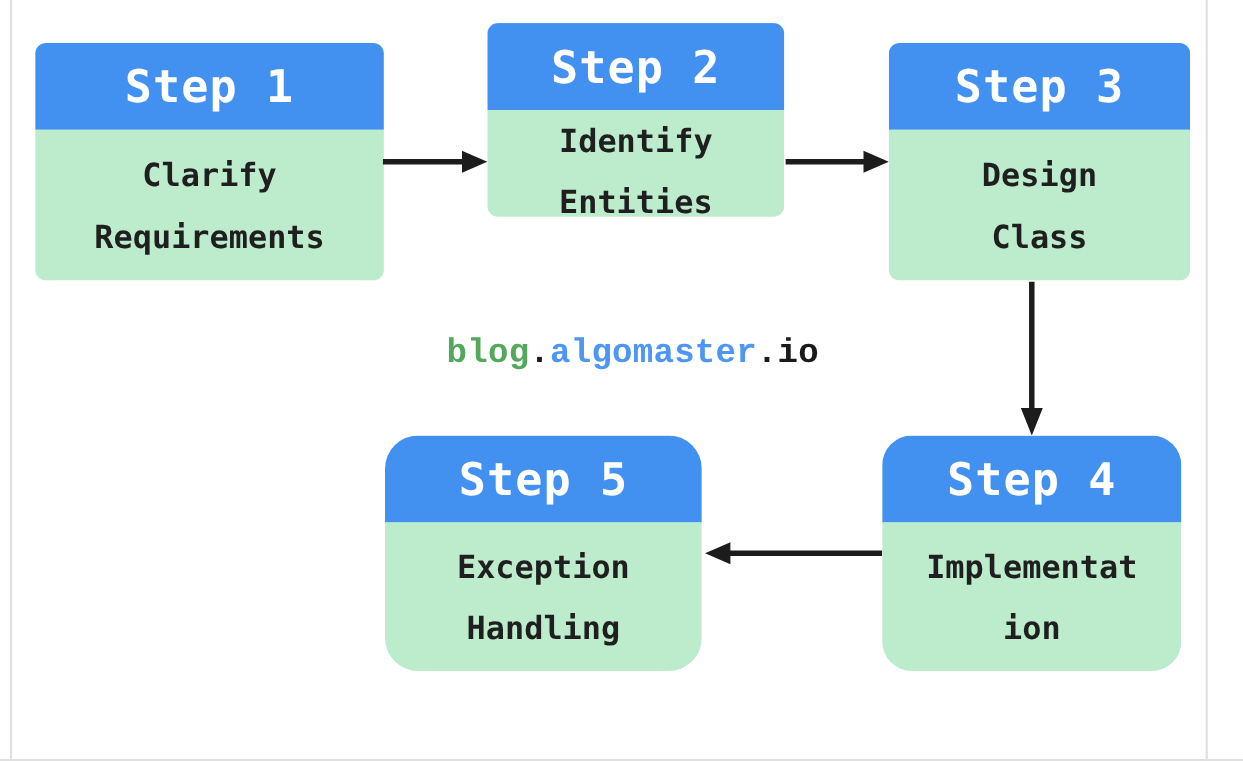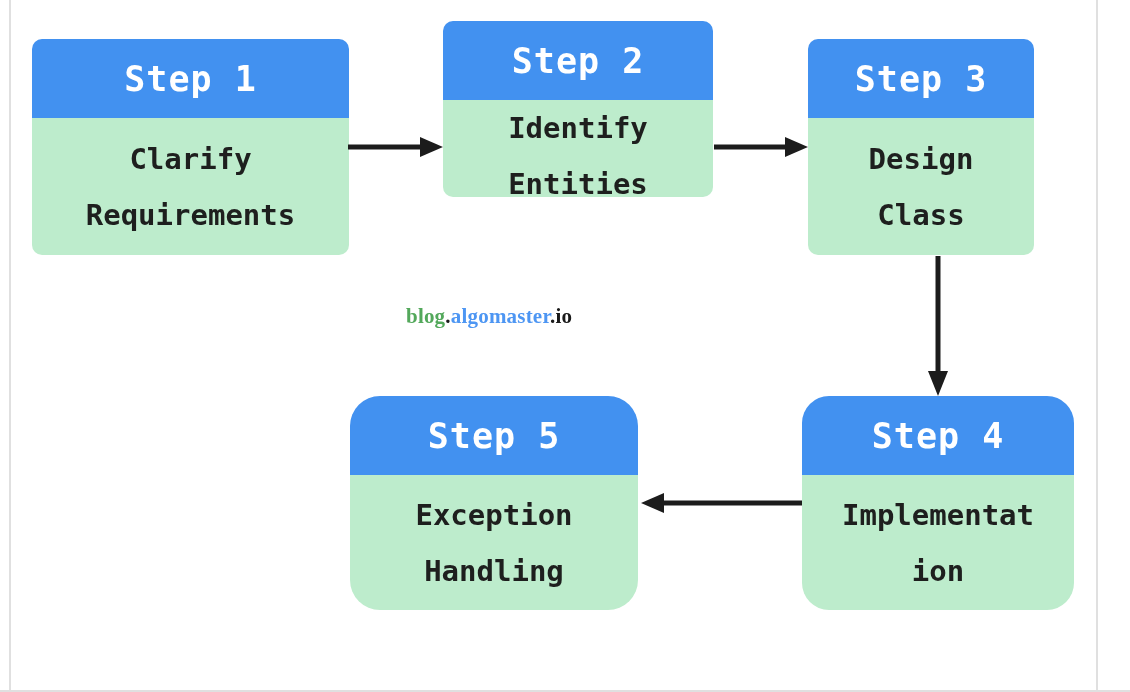--- a/index.html
+++ b/index.html
@@ -28,21 +28,21 @@
     border-radius: 10px;
     overflow: hidden;
     display: flex;
     flex-direction: column;
   }
   .step-header {
     height: 79px;
     flex: 0 0 79px;
     background: var(--header-blue, #4291f0);
     color: var(--header-text, #ffffff);
-    font-size: 35px;
+    font-size: 41px;
     font-weight: bold;
     display: flex;
     align-items: center;
     justify-content: center;
     letter-spacing: 1px;
   }
   .step-body {
     flex: 1 1 auto;
     background: var(--body-green, #bdeccc);
     color: var(--body-text, #1e1f1e);
@@ -53,36 +53,36 @@
     align-items: center;
     justify-content: center;
   }
   .step-body .line {
     line-height: 56px;
     white-space: nowrap;
   }
 
   .step1 { left: 32px;  top: 39px;  width: 317px; height: 216px; }
   .step2 { left: 443px; top: 21px;  width: 270px; height: 176px; }
-  .step3 { left: 808px; top: 39px;  width: 226px; height: 216px; }
+  .step3 { left: 808px; top: 39px;  width: 274px; height: 216px; }
   .step4 { left: 802px; top: 396px; width: 272px; height: 214px; border-radius: 27px; }
   .step5 { left: 350px; top: 396px; width: 288px; height: 214px; border-radius: 30px; }
 
   .arrow {
     position: absolute;
     color: var(--arrow, #1c1c1c);
   }
   .arrow svg { display: block; }
 
   .watermark {
     position: absolute;
     left: 406px;
     top: 304px;
-    font-family: Liberation Serif, serif;
-    font-size: 21px;
+    font-family: Liberation Mono, monospace;
+    font-size: 31px;
     font-weight: bold;
     white-space: nowrap;
     letter-spacing: 0.2px;
   }
   .wm-green { color: var(--watermark-green, #53a85b); }
   .wm-blue  { color: var(--watermark-blue, #4d96f3); }
   .wm-dark  { color: var(--watermark-dark, #1a1a1a); }
 </style>
 </head>
 <body>

